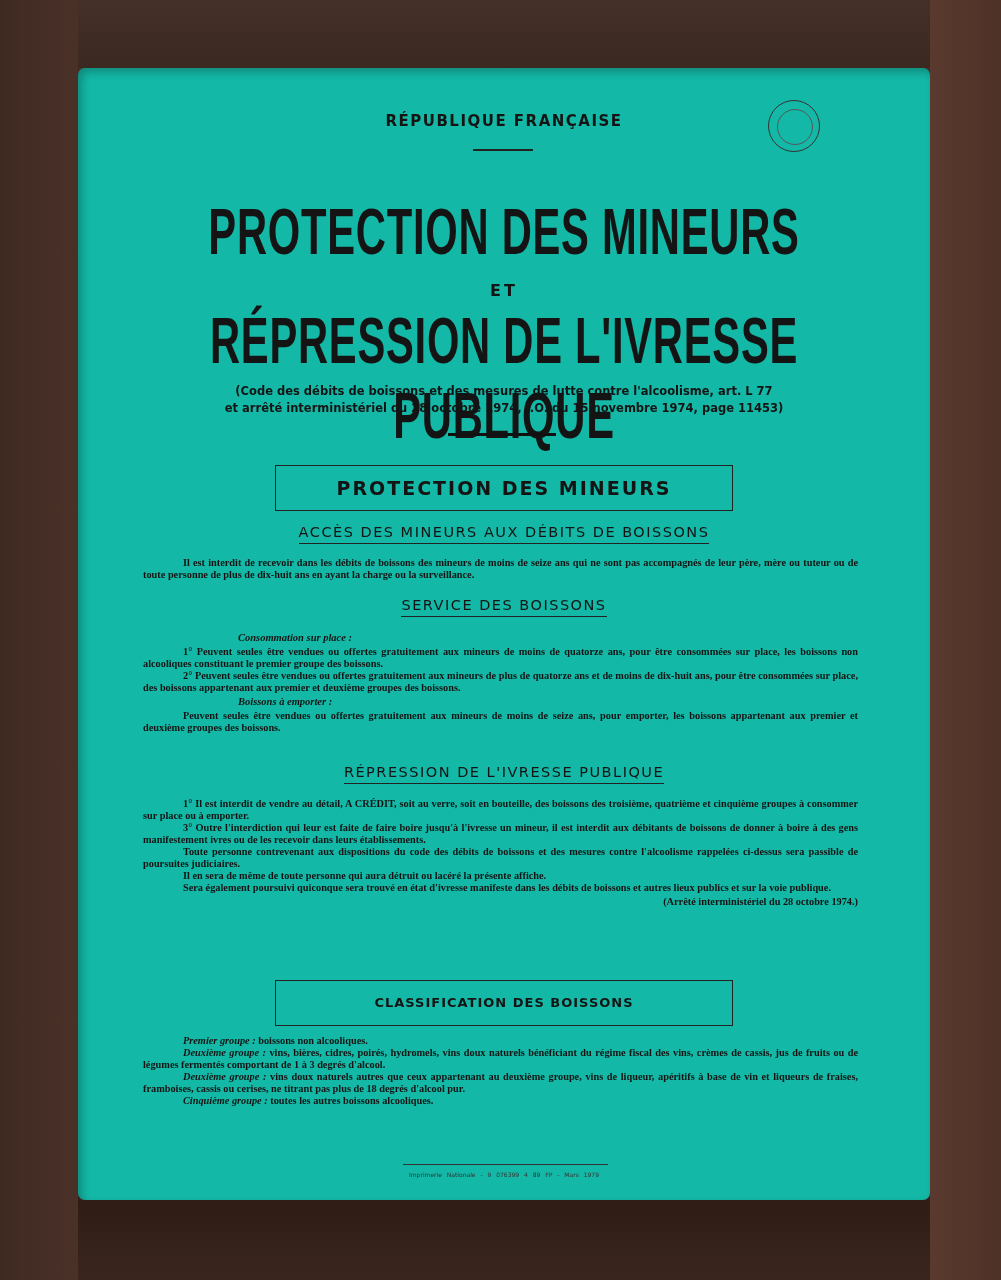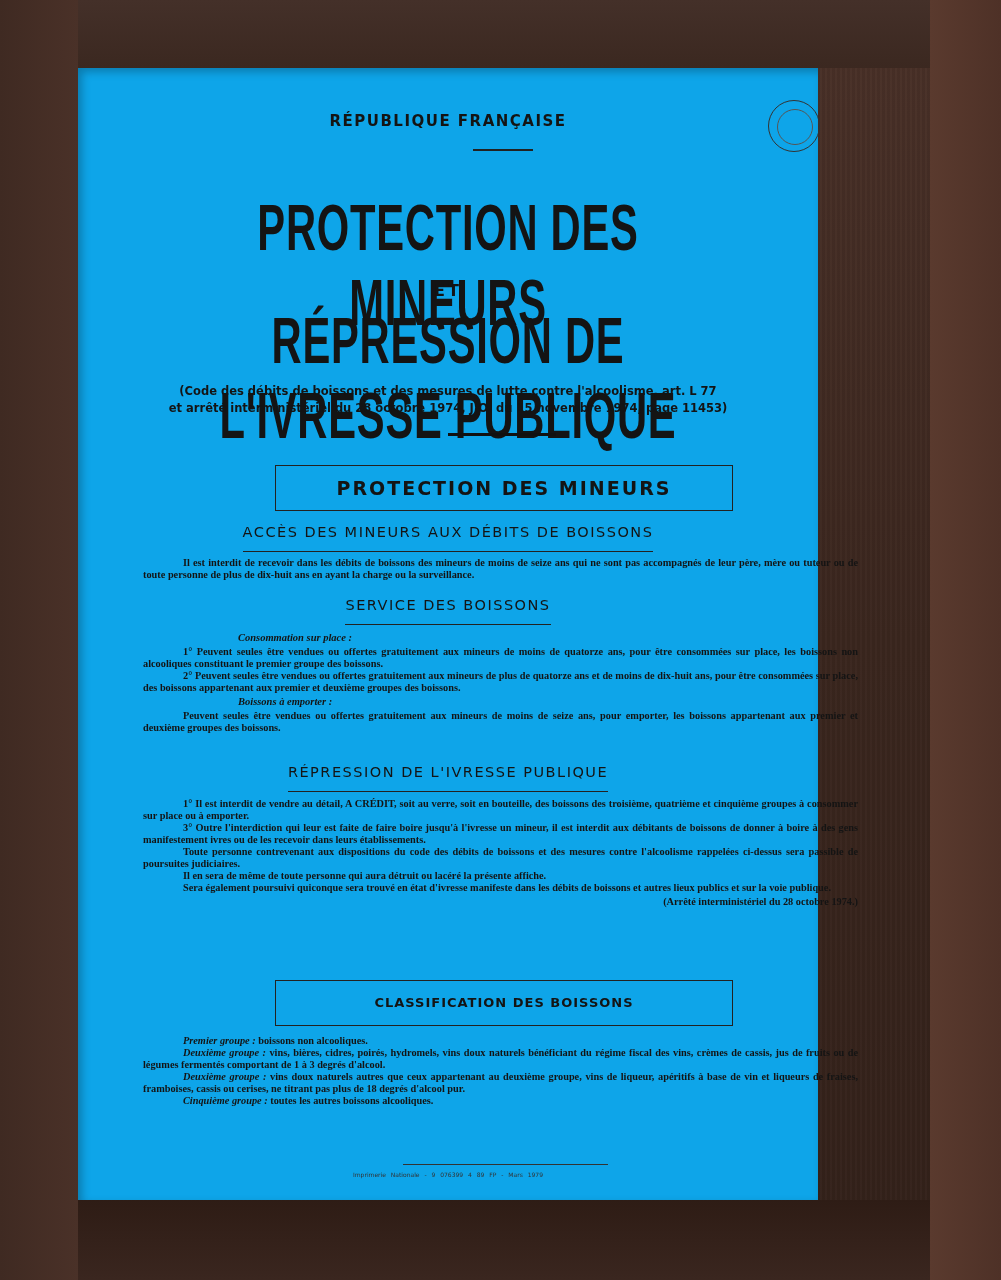--- a/index.html
+++ b/index.html
@@ -15,24 +15,25 @@
       repeating-linear-gradient(90deg, rgba(255,255,255,0.015) 0 2px, rgba(0,0,0,0.04) 2px 5px),
       linear-gradient(180deg, #4a3128 0%, #3a261e 50%, #33211a 100%);
   }
   .frame-top, .frame-bottom, .frame-left, .frame-right { position: absolute; }
   .frame-top { left: 0; right: 0; top: 0; height: 68px; background: linear-gradient(180deg,#443029,#3b2820); }
   .frame-bottom { left: 0; right: 0; bottom: 0; height: 80px; background: linear-gradient(180deg,#2e1c15,#3a261f); }
   .frame-left { left: 0; top: 0; bottom: 0; width: 78px; background: linear-gradient(90deg,#3f2a22,#4a3128); }
   .frame-right { right: 0; top: 0; bottom: 0; width: 71px; background: linear-gradient(90deg,#5a3a2e,#4e3127); }
 
   .paper {
-    position: absolute; left: 78px; top: 68px; width: 740px; height: 1132px;
-    background: #0ea5e9;
+    position: absolute; left: 78px; top: 68px; width: 852px; height: 1132px;
+    background: #14b8a6;
     box-shadow: inset 4px 4px 8px rgba(0,0,0,0.25);
     color: #141414;
+    border-radius: 7px;
   }
 
   .republic {
     position: absolute; left: 0; right: 0; top: 44px;
     font-family: "DejaVu Sans", sans-serif; font-weight: bold;
     font-size: 15px; letter-spacing: 1.5px; text-align: center;
   }
   .rule-small { position: absolute; left: 395px; width: 60px; height: 1.5px; background: #222; top: 81px; }
 
   .seal {
@@ -62,21 +63,21 @@
     font-family: "DejaVu Sans", sans-serif; font-weight: bold;
     text-align: center; letter-spacing: 2px;
   }
   .box1 { left: 197px; top: 397px; width: 456px; height: 44px; line-height: 44px; font-size: 19px; }
   .box2 { left: 197px; top: 912px; width: 456px; height: 44px; line-height: 44px; font-size: 13px; letter-spacing: 1px; }
 
   .subhead {
     position: absolute; left: 0; right: 0; text-align: center;
     font-family: "DejaVu Sans", sans-serif; font-size: 14.5px; letter-spacing: 1.5px;
   }
-  .subhead span { display: inline-block; border-bottom: 1.5px solid #222; padding-bottom: 11px; }
+  .subhead span { display: inline-block; border-bottom: 1.5px solid #222; padding-bottom: 3px; }
   .sh1 { top: 456px; }
   .sh2 { top: 529px; text-align: center; }
   .sh3 { top: 696px; }
 
   .body-text {
     position: absolute; left: 65px; width: 715px;
     font-size: 10.3px; line-height: 12px; text-align: justify; font-weight: bold;
   }
   .body-text p { margin: 0; text-indent: 40px; }
   .body-text p.noindent { text-indent: 0; }

